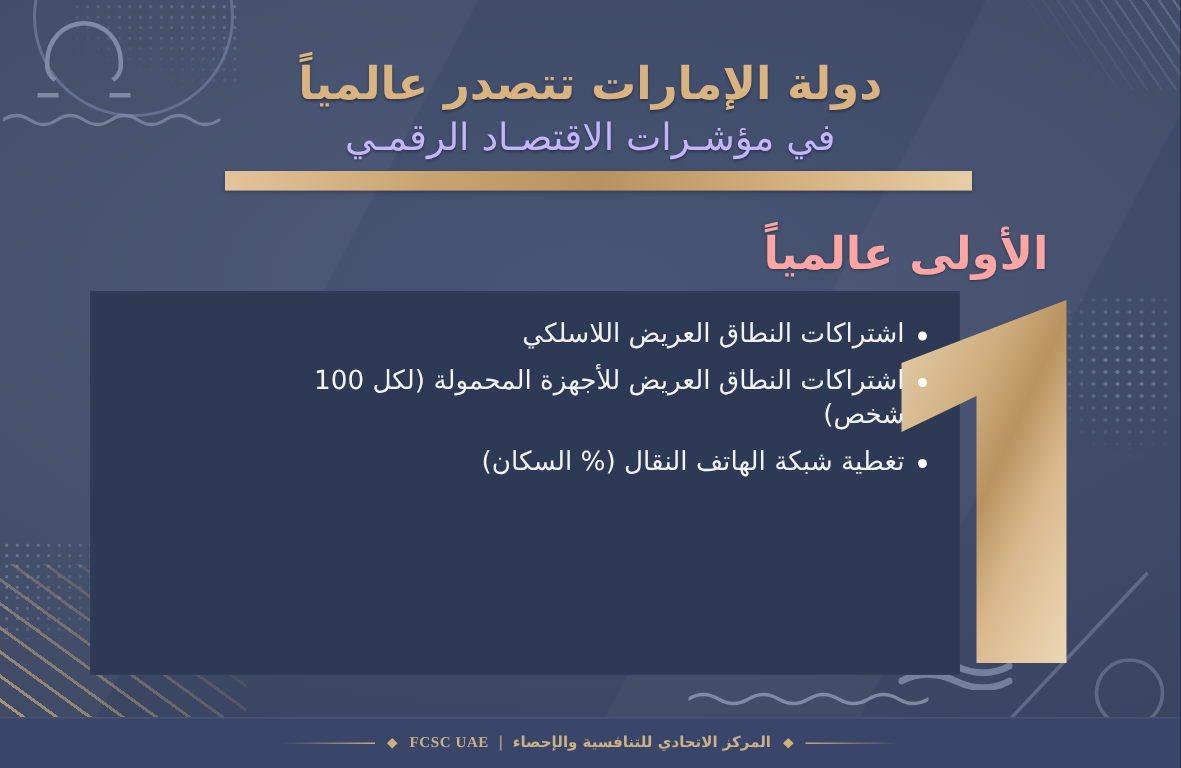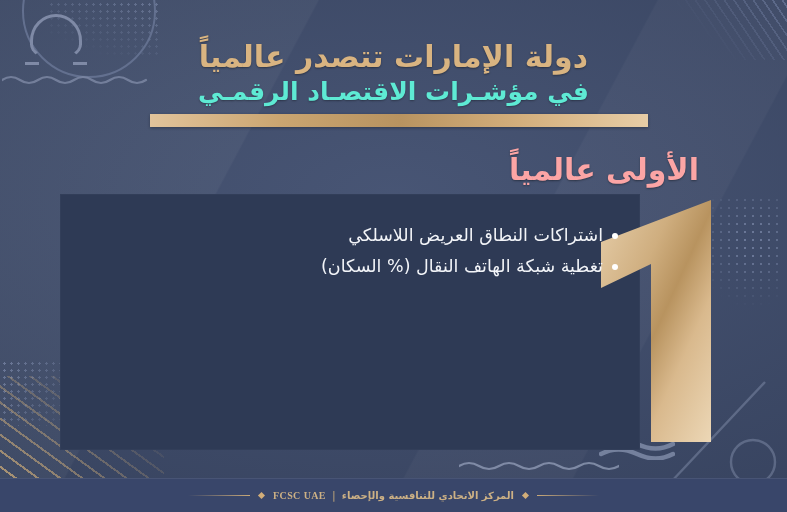--- a/index.html
+++ b/index.html
@@ -110,21 +110,21 @@
   .title-wrap{
     position:absolute;top:40px;right:140px;left:140px;
     text-align:center;
   }
   .title-1{
     font-size:30px;font-weight:700;color:#d9b481;
     letter-spacing:0px;line-height:1.12;white-space:nowrap;
     text-shadow:0 1px 2px rgba(0,0,0,.35);
   }
   .title-2{
-    font-size:25px;font-weight:700;color:#5eead4;
+    font-size:25px;font-weight:400;color:#c4b5fd;
     line-height:1.18;margin-top:3px;white-space:nowrap;
     text-shadow:0 1px 2px rgba(0,0,0,.3);
   }
   .gold-bar{
     position:absolute;left:150px;top:114px;width:498px;height:13px;
     background:linear-gradient(90deg,#e2c49b 0%,#caa571 26%,#b89360 50%,#d3ae7c 74%,#e7cda6 100%);
     box-shadow:0 1px 3px rgba(0,0,0,.3);
   }
 
   
@@ -142,21 +142,21 @@
     box-shadow:inset 0 0 0 1px rgba(255,255,255,.025);
   }
 
   
   .numeral{
     position:absolute;left:595px;top:196px;width:156px;height:250px;
   }
 
   
   .list{
-    position:absolute;left:60px;top:224px;width:580px;
+    position:absolute;left:60px;top:212px;width:580px;
     padding:0;margin:0;list-style:none;
   }
   .li{
     display:flex;align-items:flex-start;justify-content:flex-start;
     flex-direction:row;
     padding:0 22px 0 12px;
     margin-bottom:9px;
     color:#f2f4f8;
     font-size:17.5px;
     font-weight:400;
@@ -246,20 +246,24 @@
         <stop offset="100%" stop-color="#ecd7b6"></stop>
       </linearGradient>
     </defs>
     <path d="M116 4 L116 246 L56 246 L56 68 L6 92 L6 46 Z" fill="url(#goldgrad)" stroke="#8e7category" stroke-width="0"></path>
   </svg>
 
   <ul class="list">
     <li class="li">
       <span class="dot"></span>
       <span class="txt">اشتراكات النطاق العريض اللاسلكي</span>
+    </li>
+    <li class="li" style="padding-left:118px;">
+      <span class="dot"></span>
+      <span class="txt">اشتراكات النطاق العريض للأجهزة المحمولة (لكل 100 شخص)</span>
     </li>
     <li class="li">
       <span class="dot"></span>
       <span class="txt">تغطية شبكة الهاتف النقال (% السكان)</span>
     </li>
   </ul>
 
   <div class="footer">
     <div class="footer-inner">
       <span class="f-line rev"></span>

